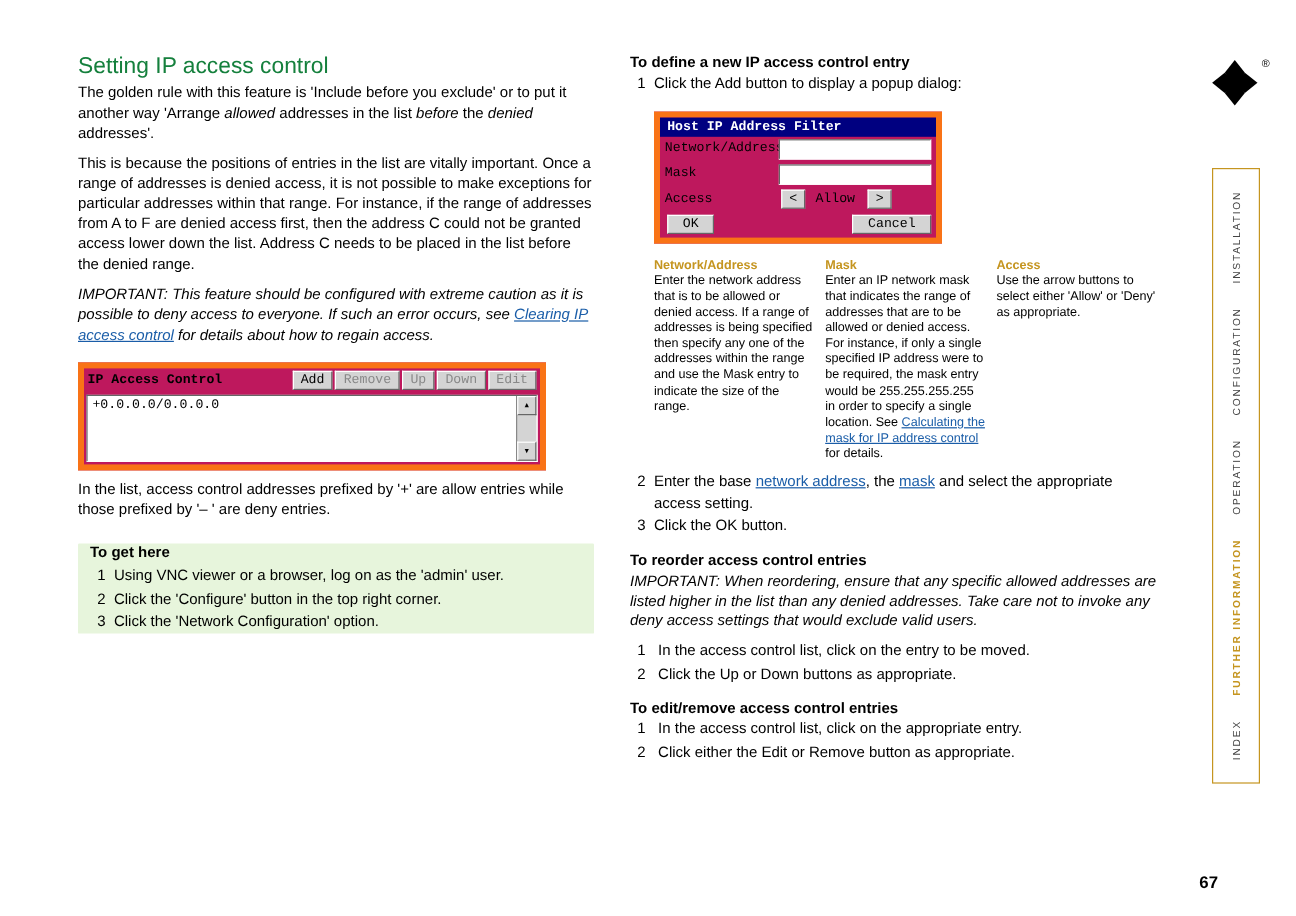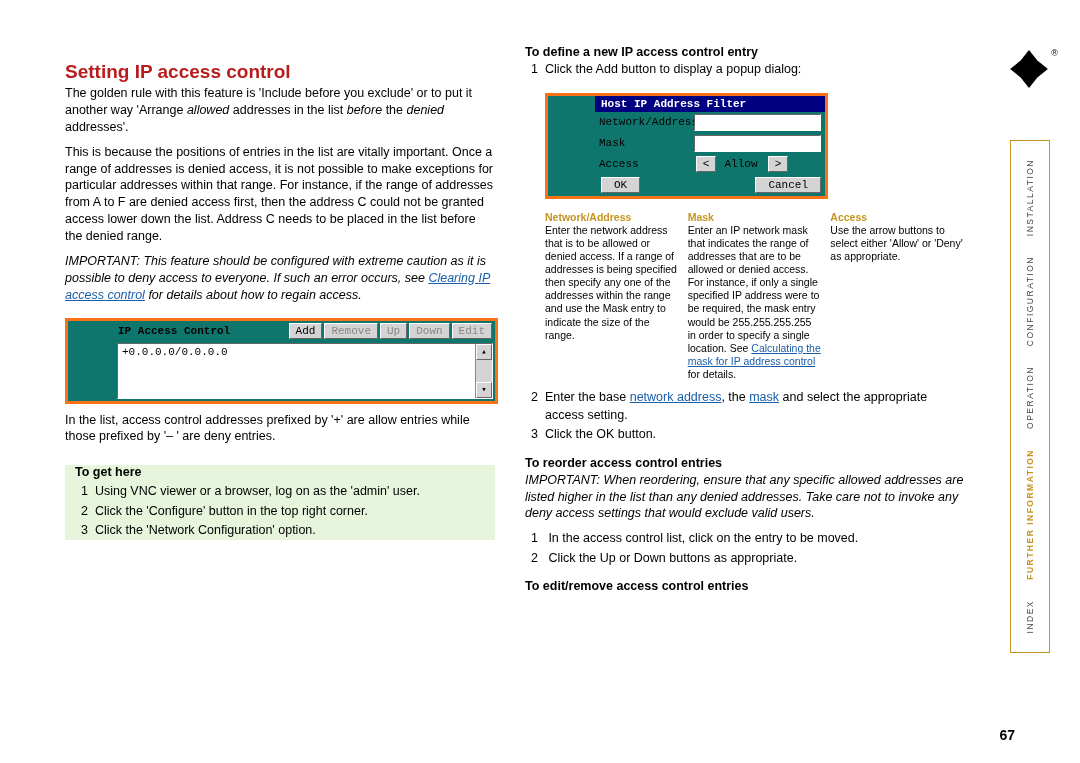--- a/index.html
+++ b/index.html
@@ -22,24 +22,24 @@
   }
   .col-left {
     width: 430px;
     padding-right: 30px;
   }
   .col-right {
     width: 440px;
     padding-right: 20px;
   }
   h2.section-title {
-    color: #b91c1c;
+    color: #15803d;
     font-size: 19px;
-    font-weight: bold;
-    margin: 16px 0 2px 0;
+    font-weight: normal;
+    margin: 0 0 2px 0;
   }
   p {
     margin: 2px 0 8px 0;
     line-height: 1.35;
   }
   .italic { font-style: italic; }
   .link {
     color: #1a5da8;
     text-decoration: underline;
     cursor: pointer;
@@ -63,25 +63,24 @@
   }
   h4.sub {
     margin: 12px 0 2px 0;
     font-size: 12.5px;
     font-weight: bold;
   }
   .num-list { margin-bottom: 8px; }
 
   
   .ui-panel {
-    background: #0f766e;
-    border: 3px solid #f97316;
+    background: #be185d;
+    border: 5px solid #f97316;
     display: inline-block;
     margin: 6px 0;
-    padding-left: 47px;
   }
   .ui-ip-control {
     width: 380px;
   }
   .ui-ip-control .titlebar {
     display: flex;
     align-items: center;
     padding: 2px 3px;
   }
   .ui-ip-control .wtitle {
@@ -337,20 +336,24 @@
     </div>
 
     <h4 class="sub">To reorder access control entries</h4>
     <p class="italic">IMPORTANT: When reordering, ensure that any specific allowed addresses are listed higher in the list than any denied addresses. Take care not to invoke any deny access settings that would exclude valid users.</p>
     <div class="num-list">
       <div class="item">1&nbsp;&nbsp;&nbsp;<span>In the access control list, click on the entry to be moved.</span></div>
       <div class="item">2&nbsp;&nbsp;&nbsp;<span>Click the Up or Down buttons as appropriate.</span></div>
     </div>
 
     <h4 class="sub">To edit/remove access control entries</h4>
+    <div class="num-list">
+      <div class="item">1&nbsp;&nbsp;&nbsp;<span>In the access control list, click on the appropriate entry.</span></div>
+      <div class="item">2&nbsp;&nbsp;&nbsp;<span>Click either the Edit or Remove button as appropriate.</span></div>
+    </div>
   </div>
 </div>
 
 <div class="sidenav">
   <div class="navitem">INSTALLATION</div>
   <div class="navitem">CONFIGURATION</div>
   <div class="navitem">OPERATION</div>
   <div class="navitem active line1">FURTHER INFORMATION</div>
   <div class="navitem">INDEX</div>
 </div>

